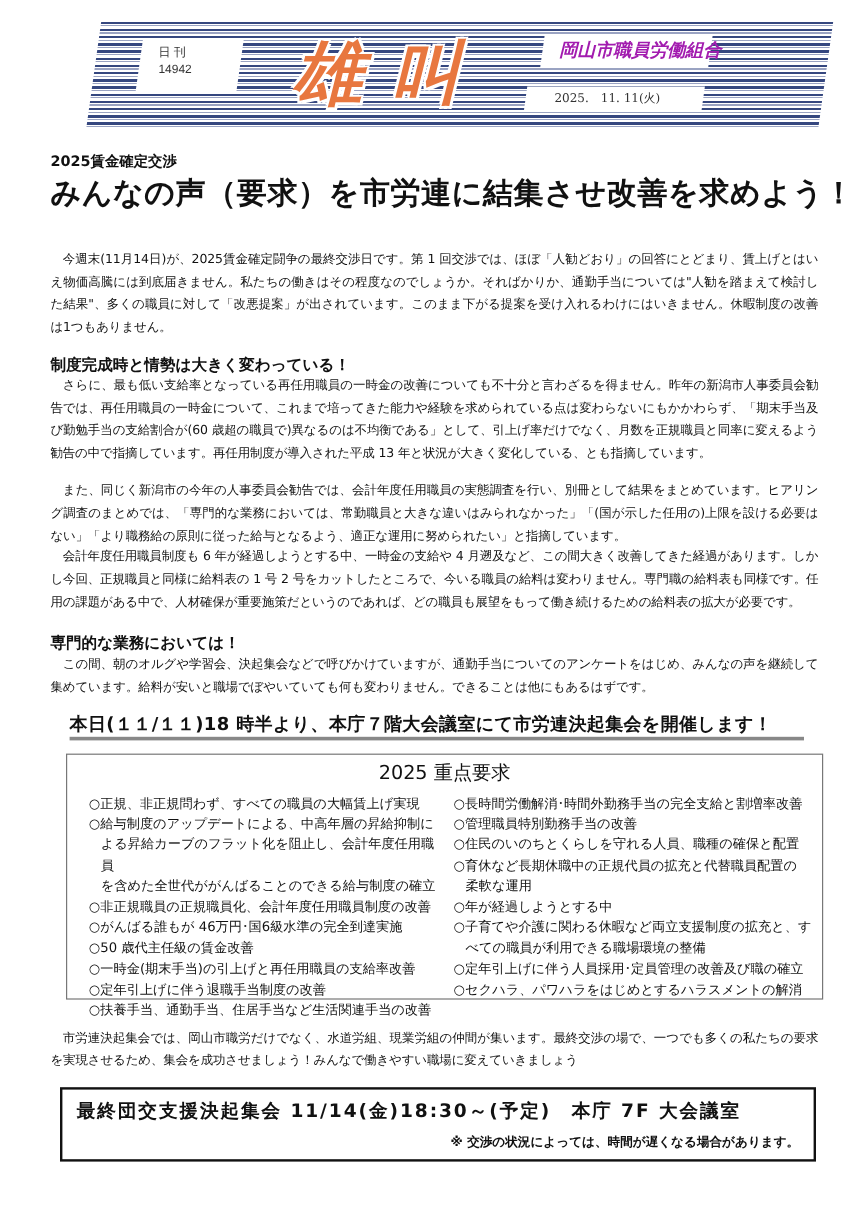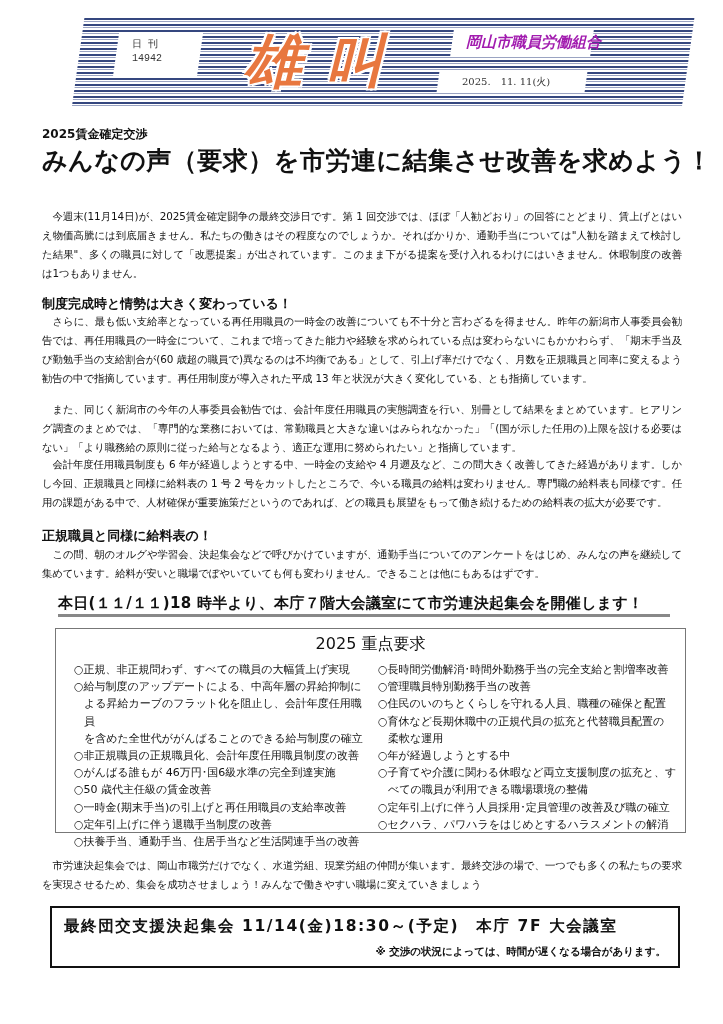--- a/index.html
+++ b/index.html
@@ -6,21 +6,21 @@
   html, body { width: 723px; height: 1024px; background: #ffffff; overflow: hidden; }
   body { position: relative; font-family: "DejaVu Sans", "Liberation Sans", sans-serif; color: #111; }
 
   
   .masthead { position: absolute; left: 54px; top: 18px; width: 640px; height: 88px; }
   .stripes { position: absolute; inset: 0; transform: skewX(-8deg); transform-origin: bottom left;
     background: repeating-linear-gradient(to bottom, #35477f 0px, #35477f 2px, #ffffff 2px, #ffffff 3px, #9aa3c2 3px, #9aa3c2 4px, #ffffff 4px, #ffffff 6px);
     left: 18px; right: 12px; }
   .mh-box { position: absolute; background: #fff; }
   .mh-left { left: 62px; top: 14px; width: 84px; height: 46px; transform: skewX(-8deg); }
-  .mh-left-text { position: absolute; left: 78px; top: 20px; font-family: Liberation Mono, monospace; font-size: 10px; line-height: 14px; color: #333; }
+  .mh-left-text { position: absolute; left: 78px; top: 20px; font-family: Liberation Sans, sans-serif; font-size: 10px; line-height: 14px; color: #333; }
   .mh-title { position: absolute; left: 190px; top: 8px; font-family: "DejaVu Sans", sans-serif; font-weight: bold; font-size: 58px; letter-spacing: 24px; color: #e8773f; line-height: 70px;
     text-shadow: 2px 2px 0 #fff, -2px -2px 0 #fff, 2px -2px 0 #fff, -2px 2px 0 #fff; font-style: italic; }
   .mh-org-box { left: 398px; top: 12px; width: 140px; height: 26px; transform: skewX(-8deg); }
   .mh-org { position: absolute; left: 412px; top: 15px; font-weight: bold; font-size: 15px; color: #a21caf; font-style: italic; }
   .mh-date-box { left: 384px; top: 54px; width: 148px; height: 20px; transform: skewX(-8deg); }
   .mh-date { position: absolute; left: 408px; top: 57px; font-family: "DejaVu Serif", serif; font-size: 10px; color: #333; }
 
   
   .kicker { position: absolute; left: 42px; top: 126px; font-size: 12px; font-weight: bold; }
   .headline { position: absolute; left: 42px; top: 144px; font-size: 25px; font-weight: bold; letter-spacing: 0.5px; white-space: nowrap; }
@@ -69,21 +69,21 @@
 </div>
 
 <div class="kicker">2025賃金確定交渉</div>
 <div class="headline">みんなの声（要求）を市労連に結集させ改善を求めよう！</div>
 
 <p class="para p1">今週末(11月14日)が、2025賃金確定闘争の最終交渉日です。第 1 回交渉では、ほぼ「人勧どおり」の回答にとどまり、賃上げとはいえ物価高騰には到底届きません。私たちの働きはその程度なのでしょうか。そればかりか、通勤手当については"人勧を踏まえて検討した結果"、多くの職員に対して「改悪提案」が出されています。このまま下がる提案を受け入れるわけにはいきません。休暇制度の改善は1つもありません。</p>
 <div class="h2 h2a">制度完成時と情勢は大きく変わっている！</div>
 <p class="para p2">さらに、最も低い支給率となっている再任用職員の一時金の改善についても不十分と言わざるを得ません。昨年の新潟市人事委員会勧告では、再任用職員の一時金について、これまで培ってきた能力や経験を求められている点は変わらないにもかかわらず、「期末手当及び勤勉手当の支給割合が(60 歳超の職員で)異なるのは不均衡である」として、引上げ率だけでなく、月数を正規職員と同率に変えるよう勧告の中で指摘しています。再任用制度が導入された平成 13 年と状況が大きく変化している、とも指摘しています。</p>
 <p class="para p3">また、同じく新潟市の今年の人事委員会勧告では、会計年度任用職員の実態調査を行い、別冊として結果をまとめています。ヒアリング調査のまとめでは、「専門的な業務においては、常勤職員と大きな違いはみられなかった」「(国が示した任用の)上限を設ける必要はない」「より職務給の原則に従った給与となるよう、適正な運用に努められたい」と指摘しています。</p>
 <p class="para p4">会計年度任用職員制度も 6 年が経過しようとする中、一時金の支給や 4 月遡及など、この間大きく改善してきた経過があります。しかし今回、正規職員と同様に給料表の 1 号 2 号をカットしたところで、今いる職員の給料は変わりません。専門職の給料表も同様です。任用の課題がある中で、人材確保が重要施策だというのであれば、どの職員も展望をもって働き続けるための給料表の拡大が必要です。</p>
-<div class="h2 h2b">正規職員と同様に給料表の！</div>
+<div class="h2 h2b">専門的な業務においては！</div>
 <p class="para p5">この間、朝のオルグや学習会、決起集会などで呼びかけていますが、通勤手当についてのアンケートをはじめ、みんなの声を継続して集めています。給料が安いと職場でぼやいていても何も変わりません。できることは他にもあるはずです。</p>
 
 <div class="announce">本日(１１/１１)18 時半より、本庁７階大会議室にて市労連決起集会を開催します！</div>
 
 <div class="demands">
   <div class="demands-title">2025 重点要求</div>
   <div class="col col-left">
     <span class="item">○正規、非正規問わず、すべての職員の大幅賃上げ実現</span>
     <span class="item">○給与制度のアップデートによる、中高年層の昇給抑制に</span>
     <span class="item cont">よる昇給カーブのフラット化を阻止し、会計年度任用職員</span>

